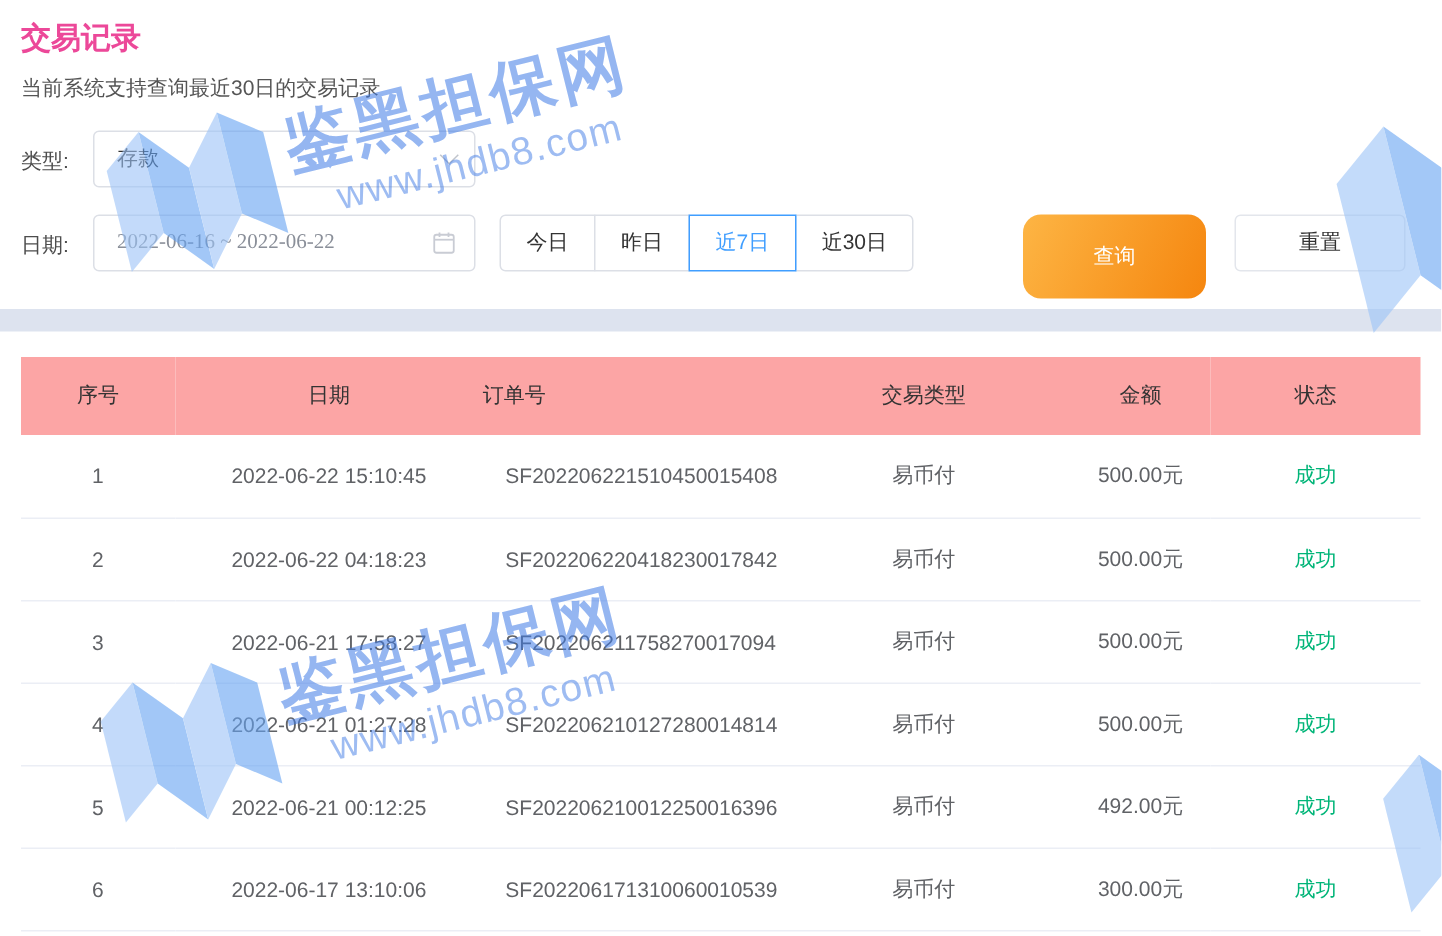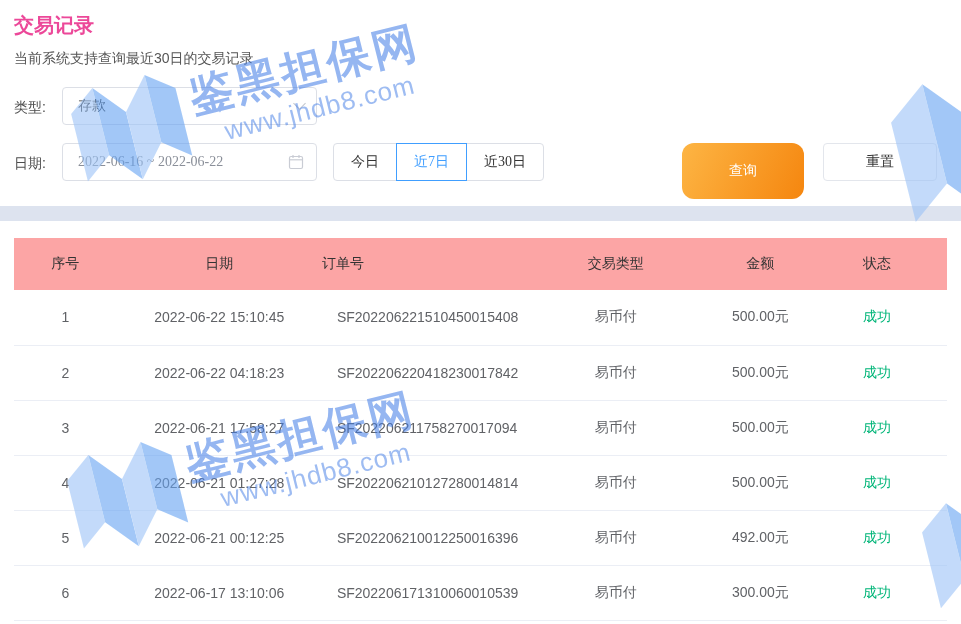--- a/index.html
+++ b/index.html
@@ -30,21 +30,21 @@
     position:absolute; left:62px; top:143px; width:255px; height:38px;
     border:1px solid #dcdfe6; border-radius:4px; background:#fff;
     display:flex; align-items:center; padding:0 12px 0 15px; cursor:pointer;
   }
   .date-input .date-value { flex:1; font-size:14px; color:#8a8f99;font-family:Liberation Serif, serif; }
   .cal-icon { width:16px; height:16px; }
   
   .btn-group { position:absolute; left:333px; top:143px; height:38px; display:flex; }
   .btn-group button {
     height:38px; padding:6px 17px; background:#fff; border:1px solid #dcdfe6; margin-left:-1px;
-    font-size:14px; color:#333; cursor:pointer; font-family:Liberation Serif, serif; position:relative;
+    font-size:14px; color:#333; cursor:pointer; font-family:Liberation Sans, sans-serif; position:relative;
   }
   .btn-group button:first-child { border-radius:4px 0 0 4px; margin-left:0; }
   .btn-group button:last-child { border-radius:0 4px 4px 0; }
   .btn-group button.active { color:#409eff; border-color:#409eff; z-index:2; }
   
   .search-btn {
     position:absolute; left:682px; top:143px; width:122px; height:56px; border:none; border-radius:12px;
     background:linear-gradient(115deg,#fdb544,#f5860f); color:#fff; font-size:14px; cursor:pointer;
     font-family:inherit;
   }
@@ -146,20 +146,21 @@
     <svg class="cal-icon" viewBox="0 0 16 16">
       <rect x="1.5" y="2.5" width="13" height="12" rx="1.5" fill="none" stroke="#c9ccd4" stroke-width="1.2"></rect>
       <line x1="1.5" y1="5.8" x2="14.5" y2="5.8" stroke="#c9ccd4" stroke-width="1.2"></line>
       <line x1="5" y1="1" x2="5" y2="4" stroke="#c9ccd4" stroke-width="1.2"></line>
       <line x1="11" y1="1" x2="11" y2="4" stroke="#c9ccd4" stroke-width="1.2"></line>
     </svg>
   </div>
 
   <div class="btn-group">
     <button>今日</button>
+    <button>昨日</button>
     <button class="active">近7日</button>
     <button>近30日</button>
   </div>
 
   <button class="search-btn">查询</button>
   <button class="reset-btn">重置</button>
 
   <div class="band"></div>
 
   <table class="records">

